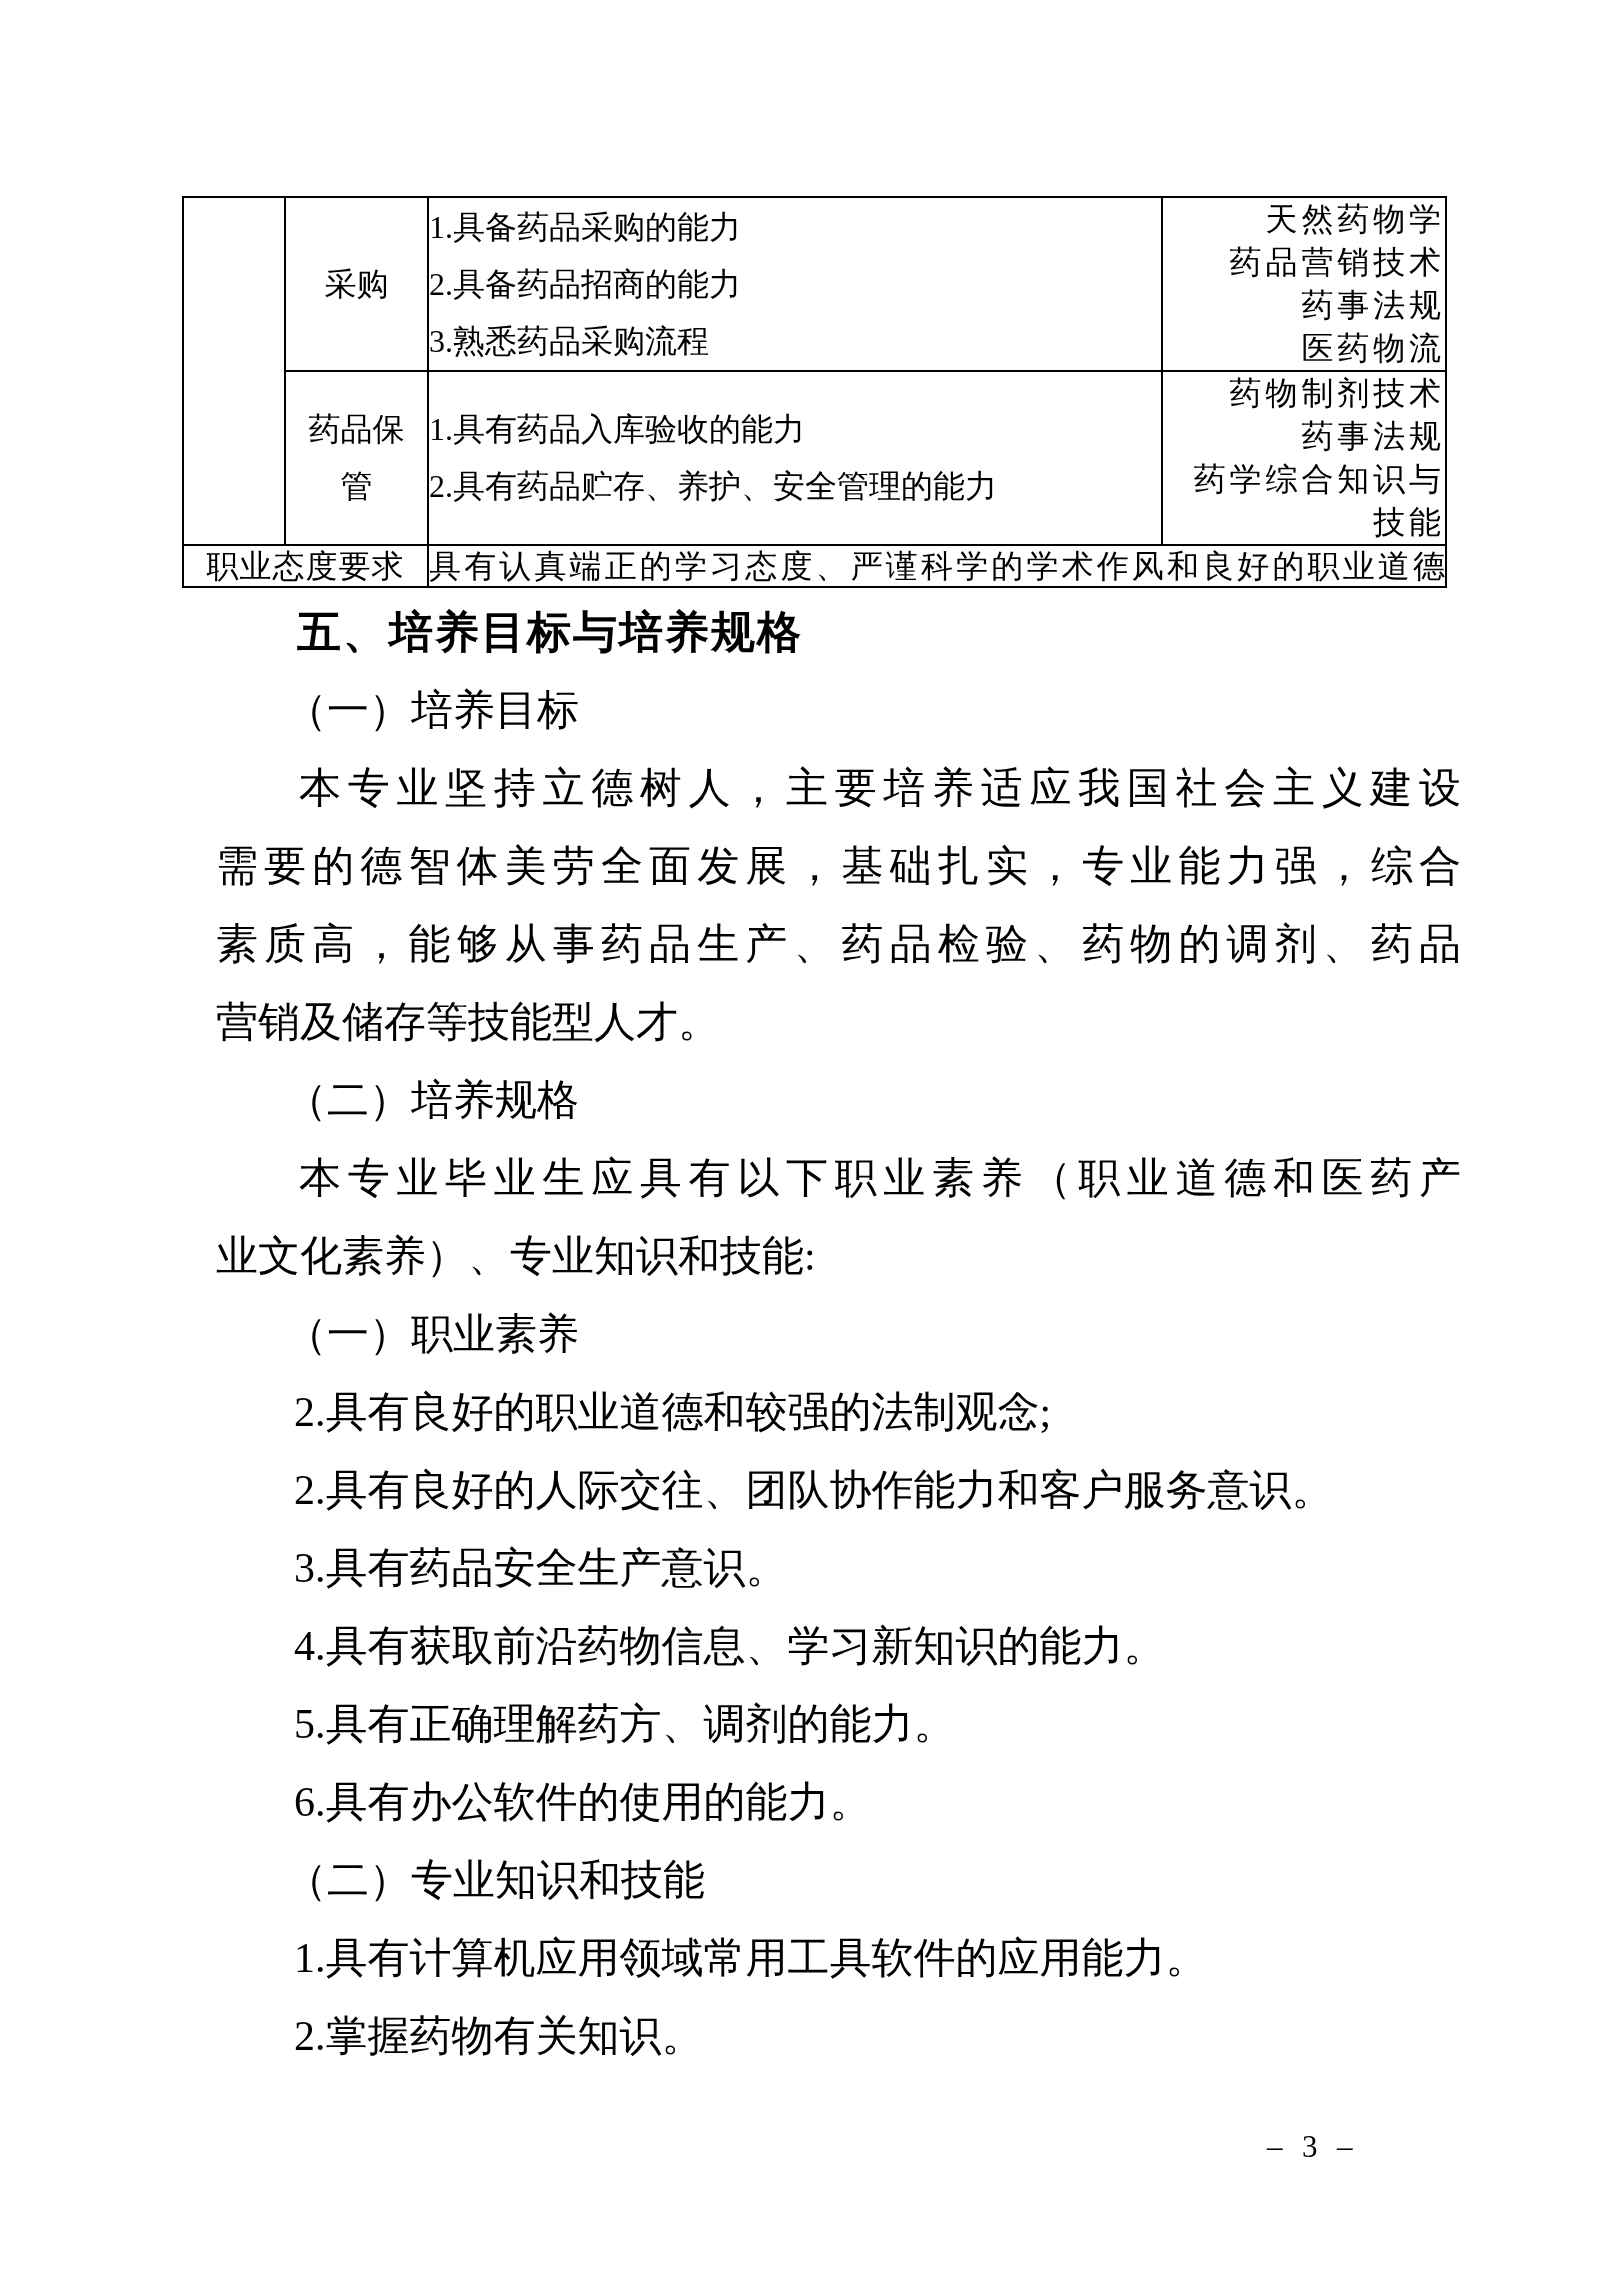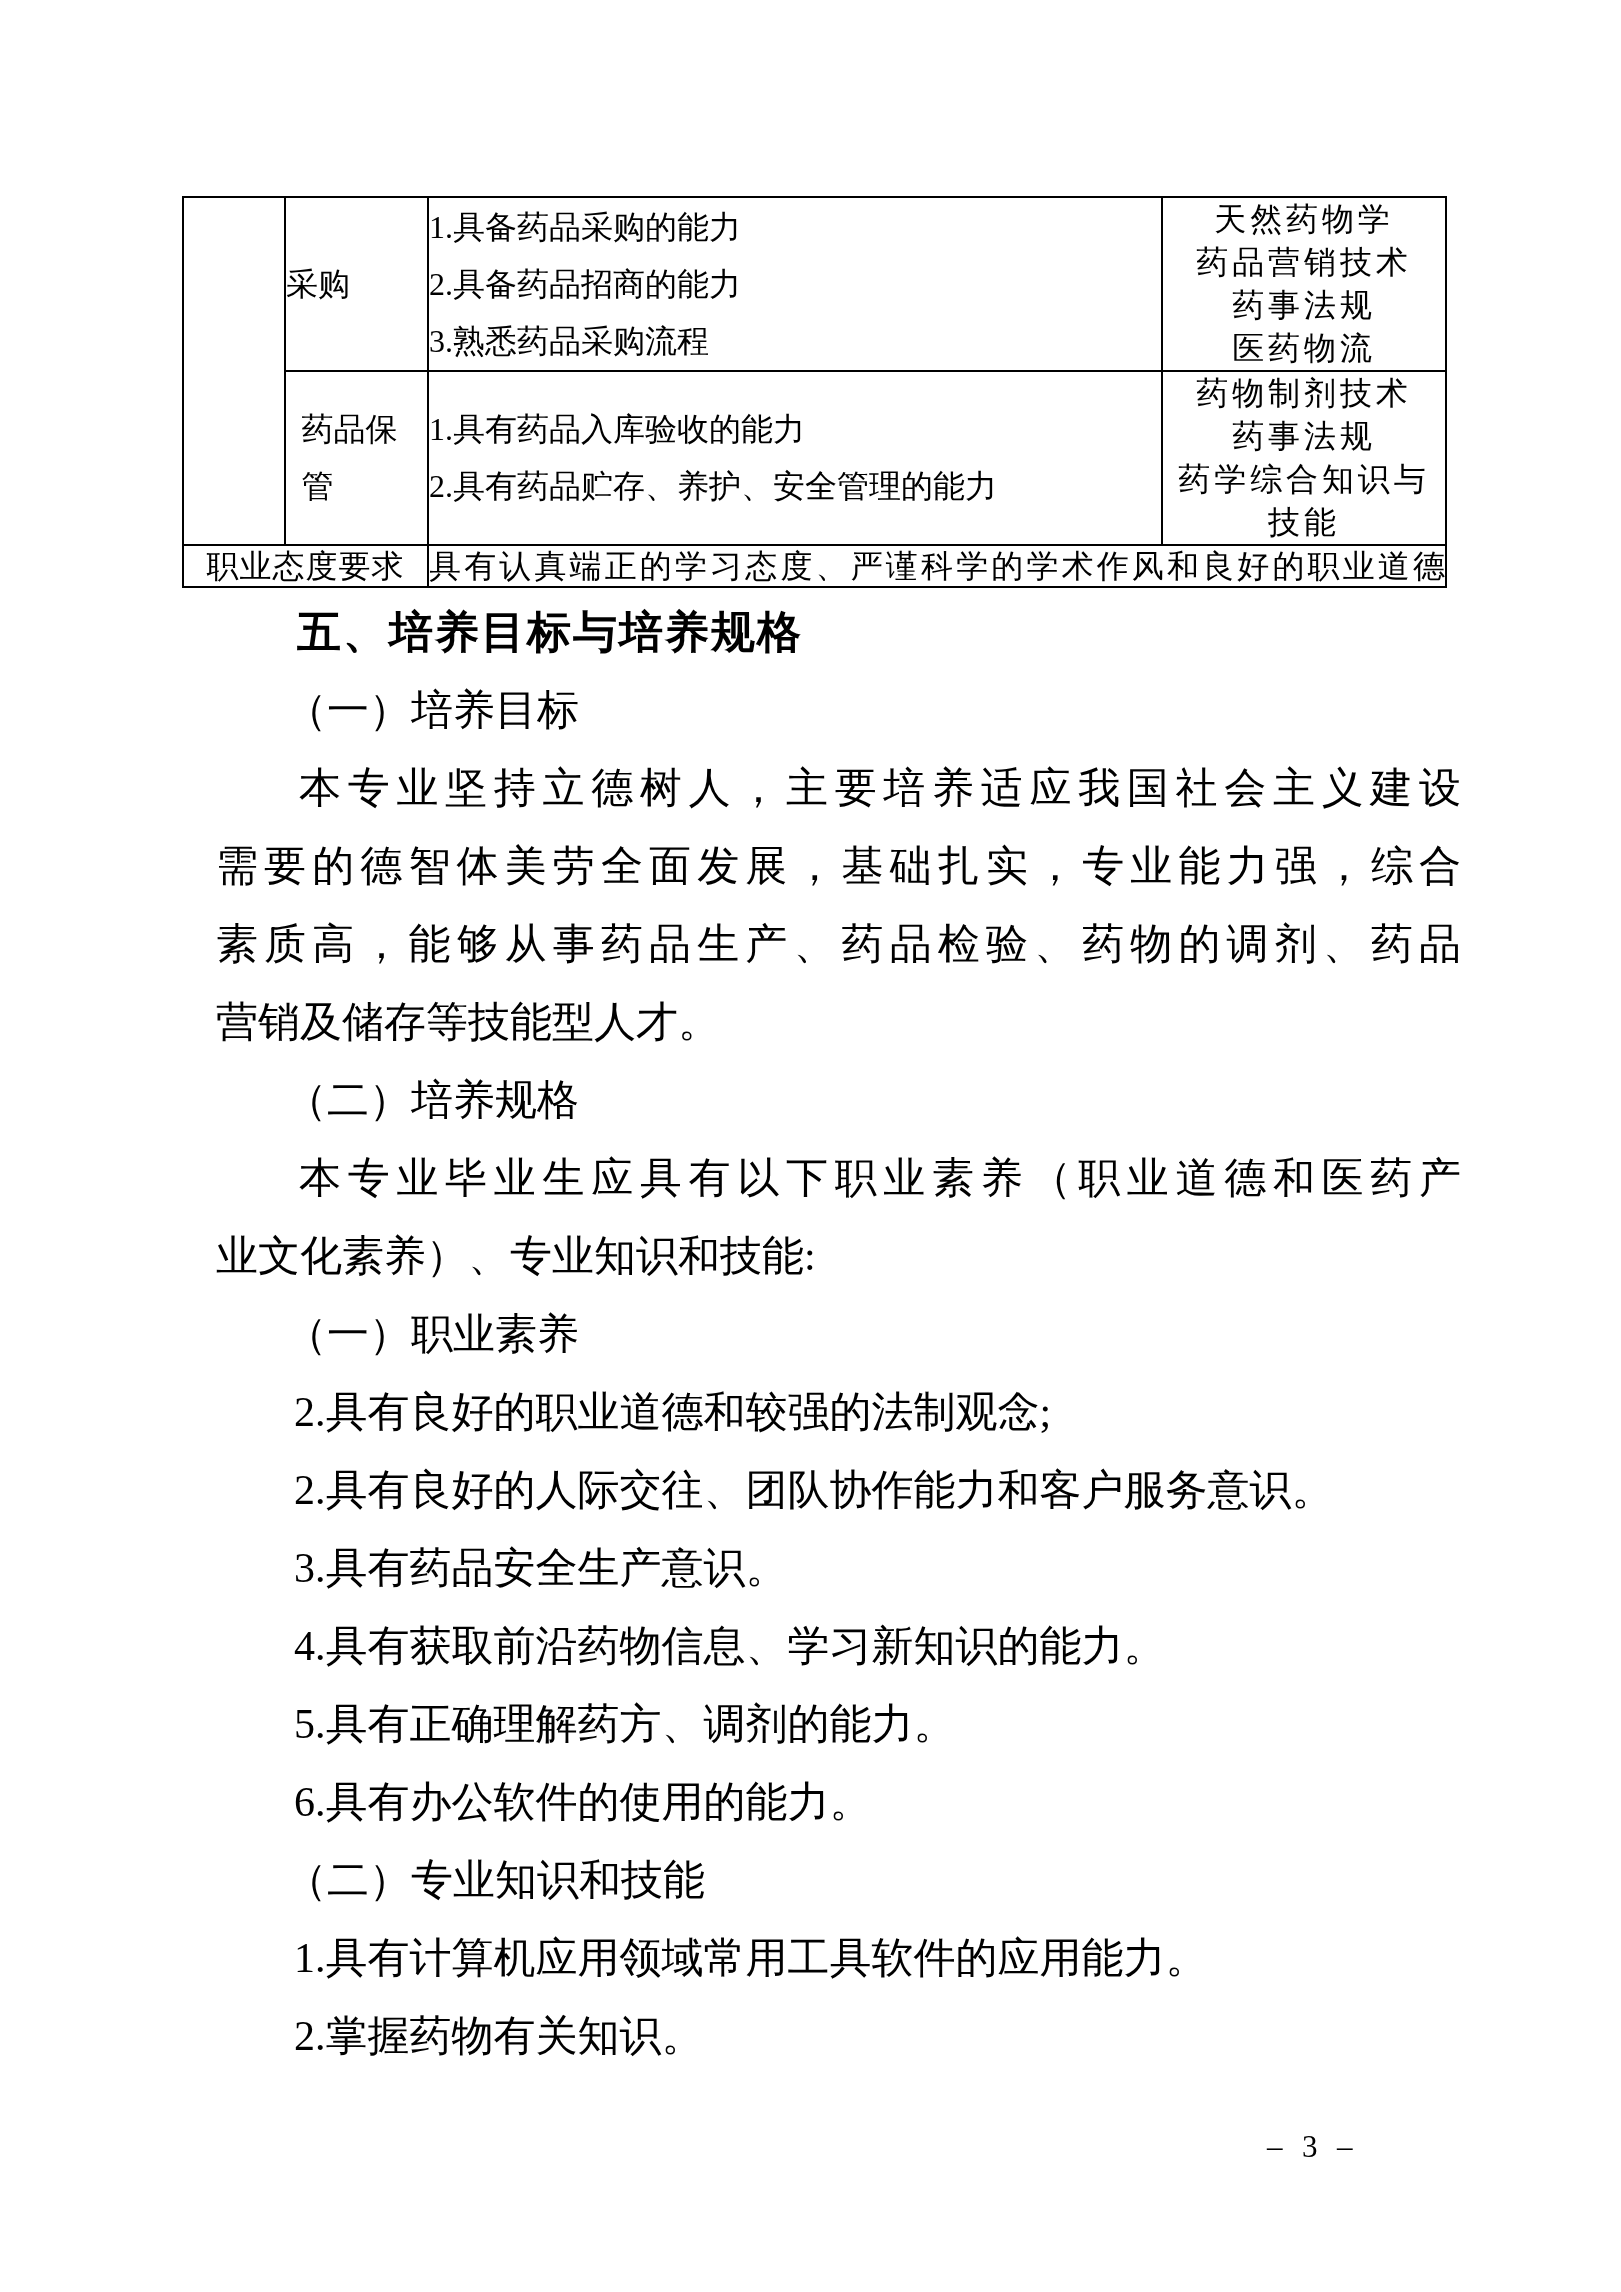--- a/index.html
+++ b/index.html
@@ -25,24 +25,24 @@
   .skills-table td {
     border: 2px solid #000;
     padding: 0;
     font-size: 32px;
     vertical-align: middle;
   }
   .row-tall  { height: 172px; }
   .row-short { height: 36px; }
 
   .cell-cat  { }
-  .cell-pos  { line-height: 57px; }
+  .cell-pos  { text-align: center; line-height: 57px; }
   .pos-narrow { width: 110px; margin: 0 auto; }
   .cell-abil { padding-left: 31px; line-height: 57px; text-align: left; }
-  .cell-course { text-align: center; line-height: 43px; letter-spacing: 3.9px; padding: 3.9px 7.8px; }
+  .cell-course { text-align: right; line-height: 43px; letter-spacing: 3.9px; padding: 3.9px 7.8px; }
   .course-line { }
   .cell-att-label { text-align: center; letter-spacing: 1px; line-height: 40px; }
   .cell-att-value { padding: 0 13.7px; }
   .att-val { text-align: justify; text-align-last: justify; line-height: 40px; }
 
   
   .body-text {
     position: absolute;
     left: 216px;
     top: 583px;

